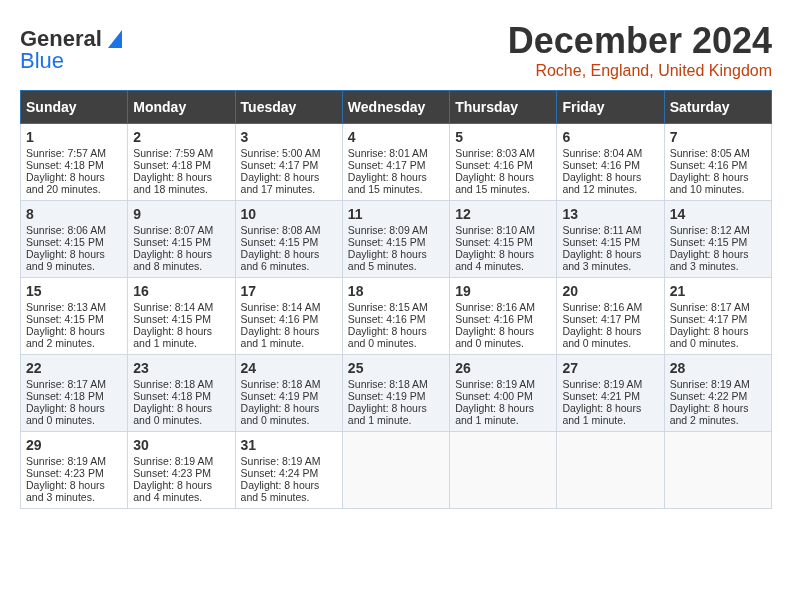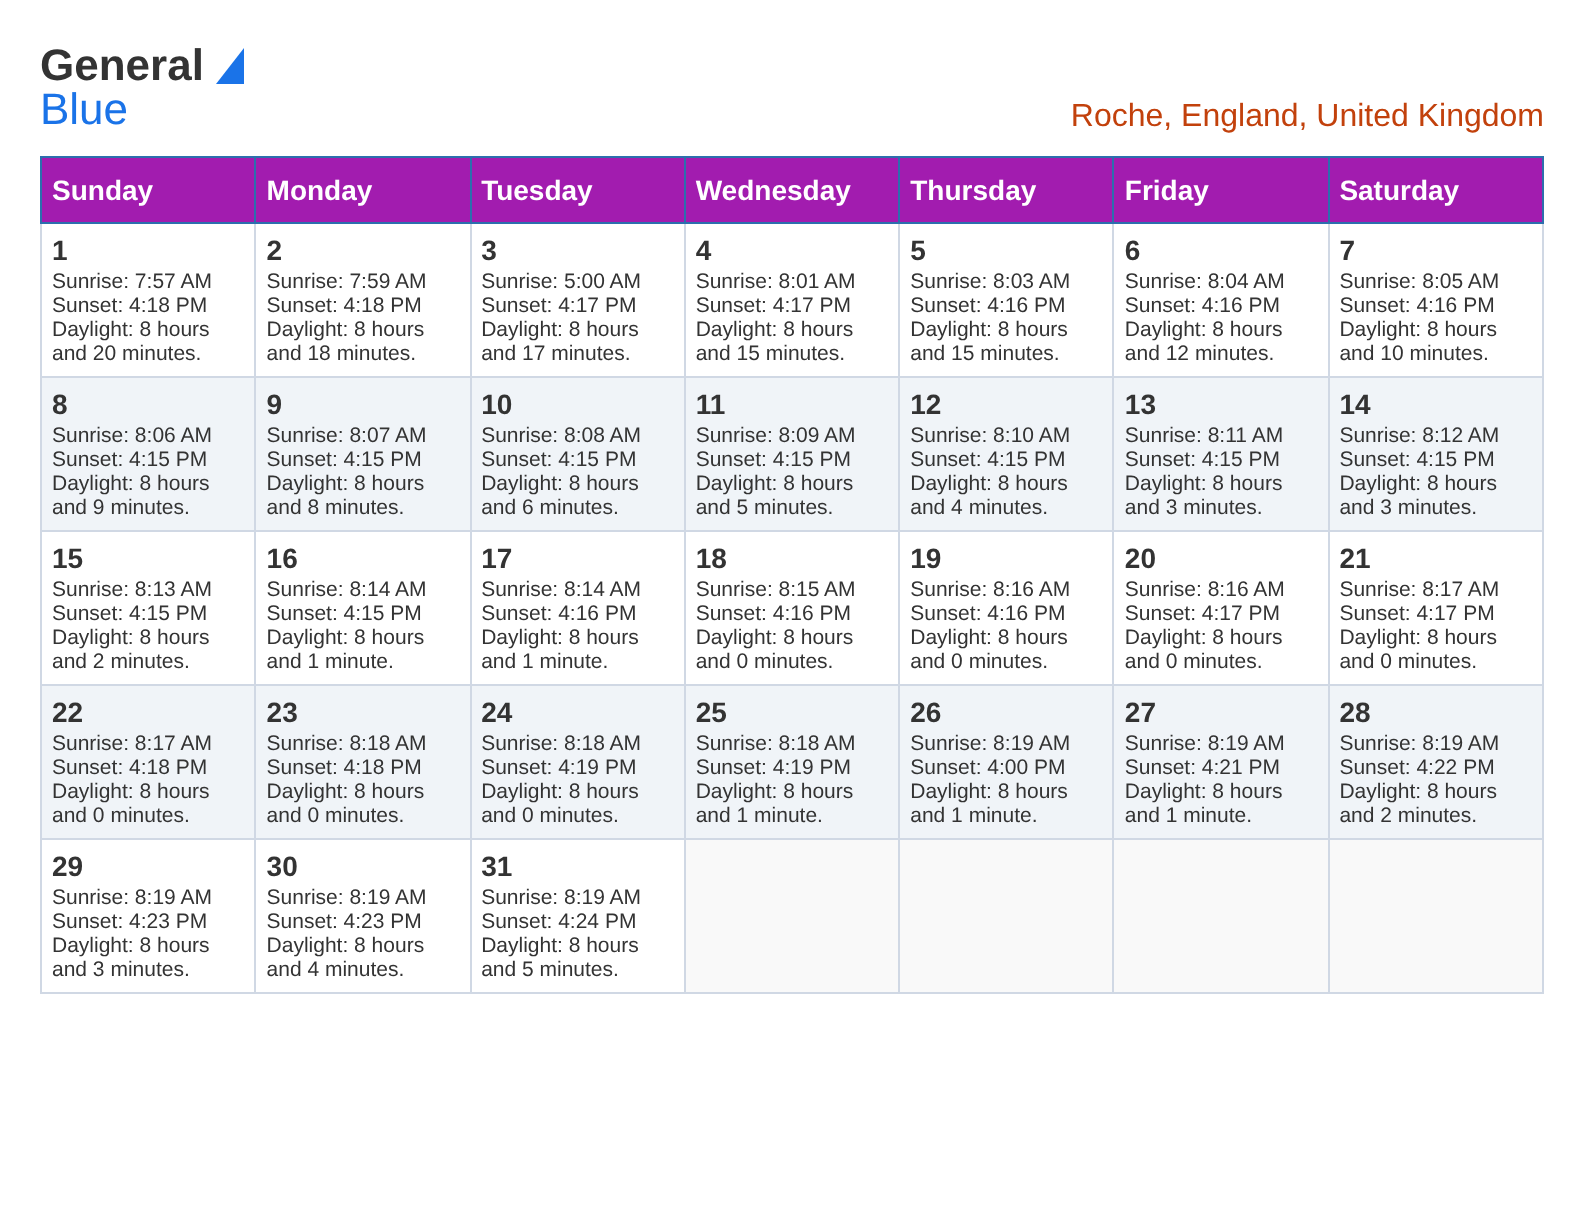--- a/index.html
+++ b/index.html
@@ -6,21 +6,21 @@
     body {
       font-family: Arial, sans-serif;
       background: #fff;
       width: 792px;
       min-height: 612px;
       padding: 20px;
     }
     .header {
       display: flex;
       justify-content: space-between;
-      align-items: flex-end;
+      align-items: center;
       margin-bottom: 10px;
     }
     .logo {
       display: flex;
       flex-direction: column;
       align-items: flex-start;
     }
     .logo-line {
       display: flex; align-items: center;
     }
@@ -33,21 +33,21 @@
     .title-block h2 {
       font-size: 16px;
       font-weight: normal;
       color: #c2410c;
     }
     table {
       width: 100%;
       border-collapse: collapse;
     }
     thead tr {
-      background-color: #a21caf;
+      background-color: #404040;
       color: #fff;
     }
     thead th {
       padding: 8px 5px;
       text-align: left;
       font-size: 14px;
       font-weight: bold;
       border: 1px solid #2c6fad;
     }
     tbody tr {
@@ -78,20 +78,21 @@
   <div class="logo">
     <div class="logo-line">
       <span style="font-size:22px;font-weight:bold;color:#333;">General</span>
       <svg width="18" height="18" viewBox="0 0 18 18" style="margin-left:2px;">
         <polygon points="4,18 18,0 18,18" fill="#1a73e8"></polygon>
       </svg>
     </div>
     <span style="font-size:22px;font-weight:normal;color:#1a73e8;margin-top:-4px;">Blue</span>
   </div>
   <div class="title-block">
+    <h1>December 2024</h1>
     <h2>Roche, England, United Kingdom</h2>
   </div>
 </div>
 
 <table>
   <thead>
     <tr>
     <th>Sunday</th>
         <th>Monday</th>
         <th>Tuesday</th>

